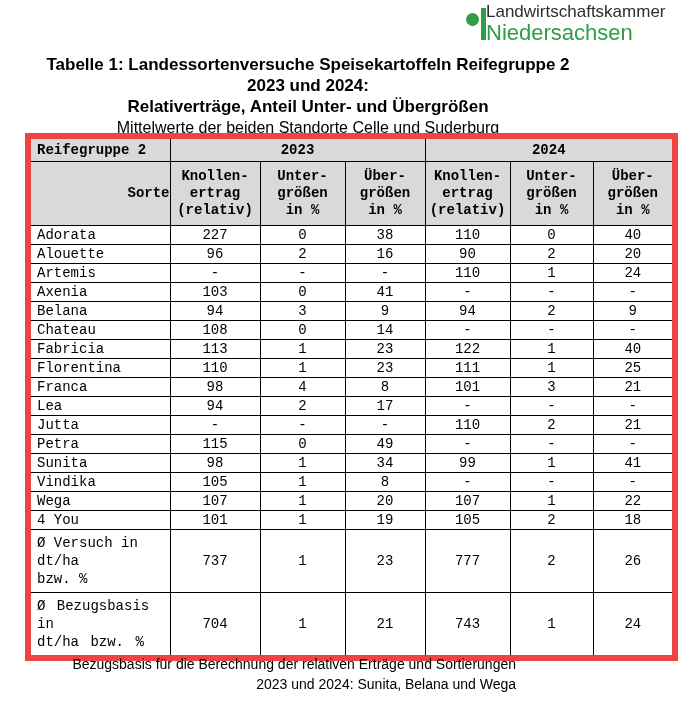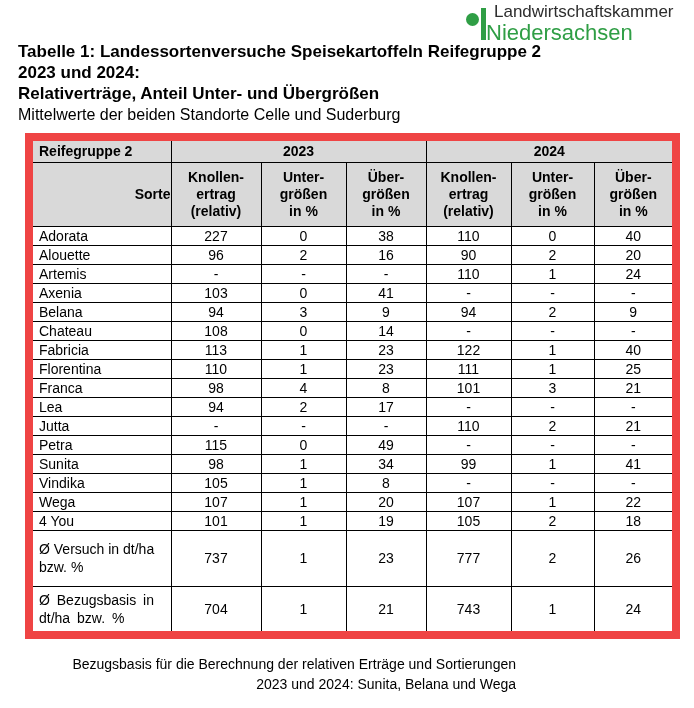--- a/index.html
+++ b/index.html
@@ -9,33 +9,33 @@
     font-family:"Liberation Sans", sans-serif; overflow:hidden;
   }
 
   
   .logo { position:absolute; left:457px; top:2px; display:flex; align-items:flex-start; }
   .logo-mark { position:relative; width:29px; height:43px; flex:0 0 29px; }
   .logo-dot { position:absolute; left:9px; top:11px; width:13px; height:13px;
               border-radius:50%; background:var(--logo-green,#2f9e45); }
   .logo-bar { position:absolute; left:24px; top:6px; width:5px; height:32px;
               background:var(--logo-green,#2f9e45); }
-  .org1 { font-size:17px; line-height:19px; color:#2d2d2d; white-space:nowrap;padding-left:8px; }
+  .org1 { font-size:17px; line-height:19px; color:#2d2d2d; white-space:nowrap; }
   .org2 { font-size:22px; line-height:23px; color:var(--logo-green,#2f9e45); white-space:nowrap; }
 
   
-  .titles { position:absolute; top:41px; left:18px; width:580px; 
+  .titles { position:absolute; top:54px; left:18px; width:580px; text-align:center;
             font-size:17px; font-weight:bold; line-height:21px; white-space:nowrap; }
   .titles .t4 { font-weight:normal; font-size:16px; }
 
   
   table { position:absolute; top:133px; left:25px; width:647px;
           border-collapse:collapse; table-layout:fixed; font-size:14px; }
   th, td { border:1px solid #000; }
-  table { border:8px solid #ef4444; }
+  table { border:6px solid #ef4444;font-family:Liberation Mono, monospace; }
   thead th { background:var(--header-bg,#d9d9d9); font-weight:bold; }
   .gh1 { height:25px; text-align:left; padding-left:6px; }
   .ghy { height:25px; text-align:center; }
   .ch  { height:64px; text-align:center; vertical-align:middle;
          white-space:pre-line; line-height:17px; }
   .ch-sorte { text-align:right; padding-left:6px; vertical-align:middle; }
   tbody td { height:19px; text-align:center; padding:0; }
   td.name { text-align:left; padding-left:6px; }
   tbody.summary td { height:56px; }
   tbody.summary tr:last-child td { height:49px; }

